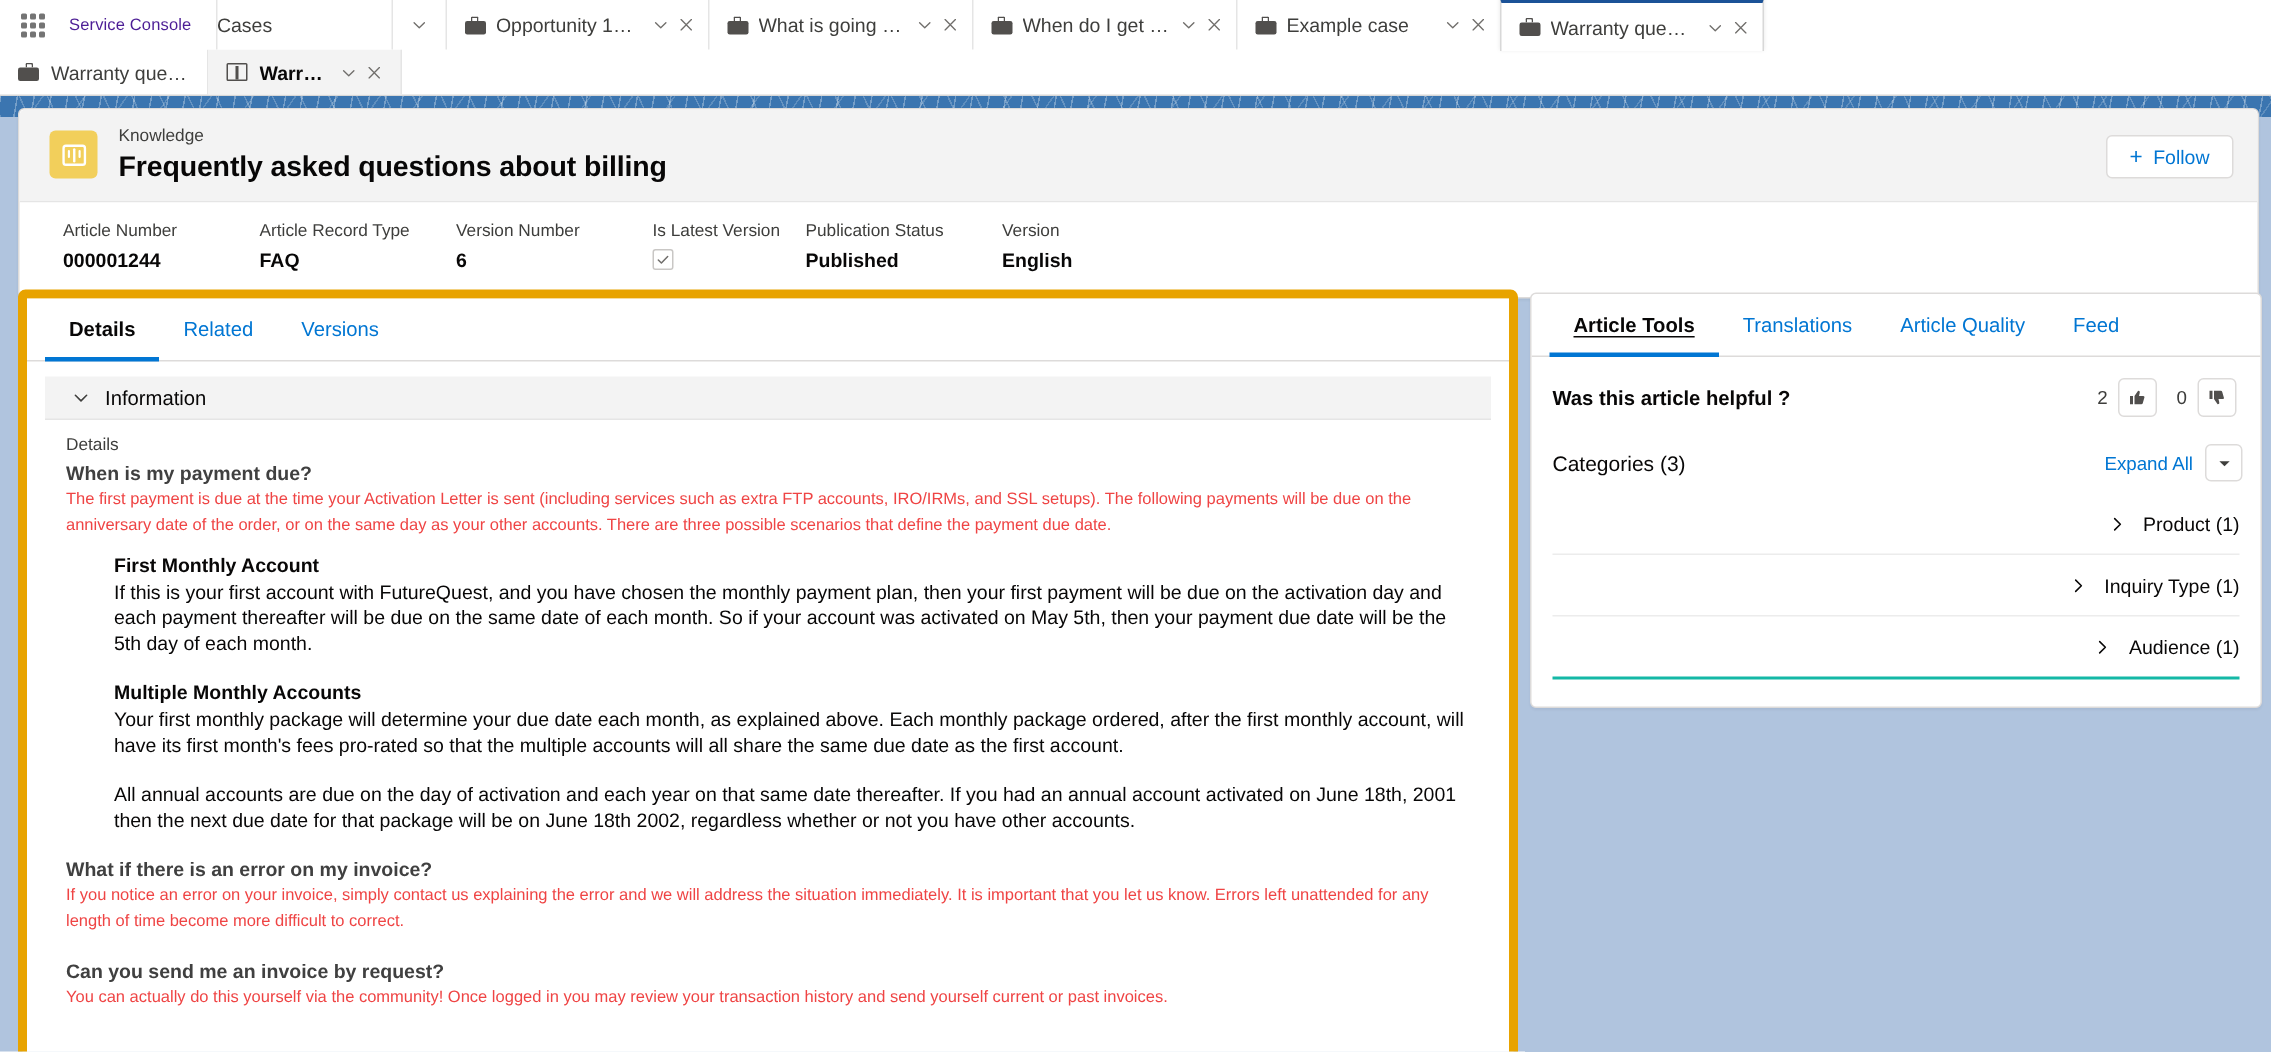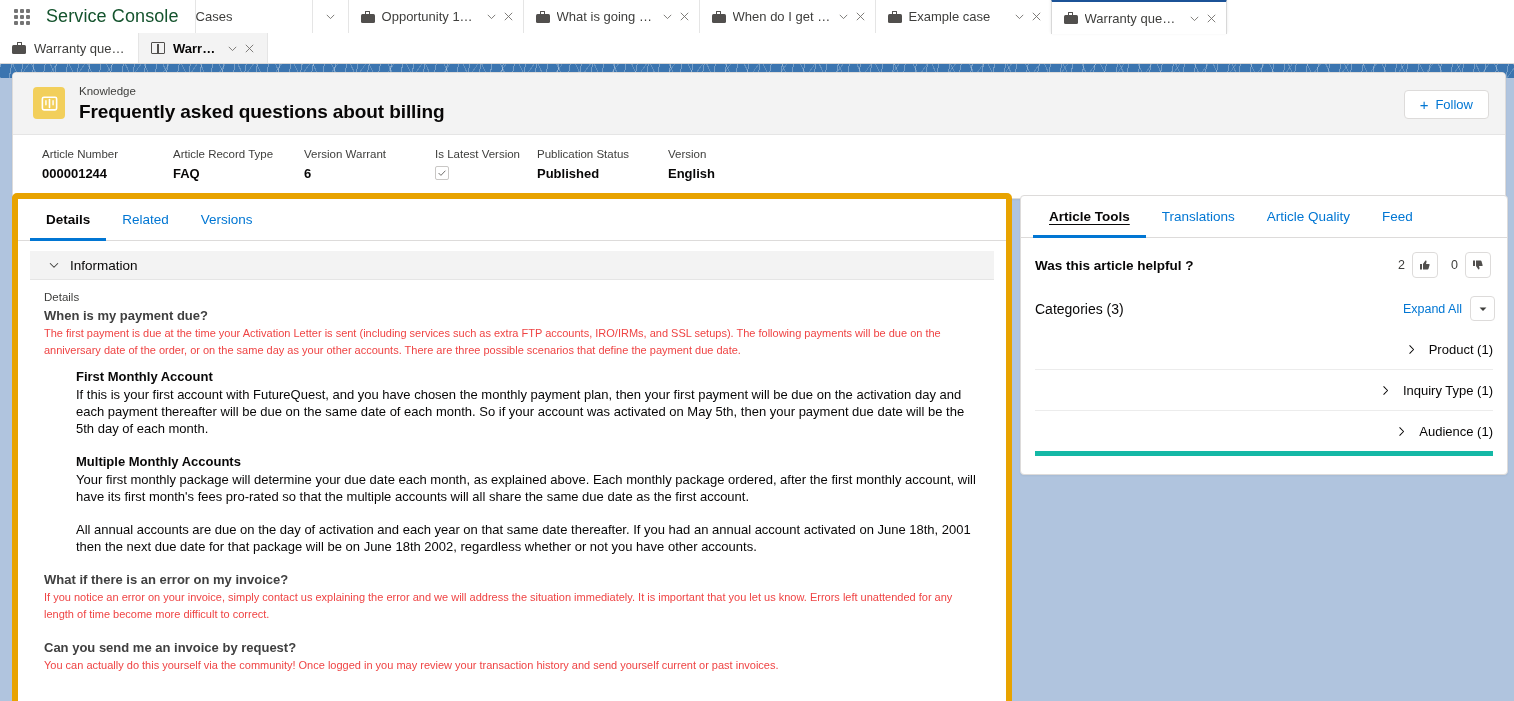--- a/index.html
+++ b/index.html
@@ -26,22 +26,22 @@
   }
   .waffle-grid {
     display: grid;
     grid-template-columns: repeat(3, 4px);
     grid-template-rows: repeat(3, 4px);
     gap: 2px;
   }
   .waffle-grid i { width: 4px; height: 4px; background: #747474; border-radius: 1px; display: block; }
   .app-name {
     display: flex; align-items: center;
-    font-size: 18px;
-    color: #14532d;
+    font-size: 11px;
+    color: #4c1d95;
     padding: 0 16px 0 2px;
     white-space: nowrap;
     letter-spacing: 0.1px;
   }
   .nav-item {
     display: flex; align-items: center;
     font-size: 13px;
     color: #3e3e3c;
     padding: 0 0;
     border-left: 1px solid #e5e5e5;
@@ -342,21 +342,21 @@
   .cat-row {
     display: flex; align-items: center; gap: 12px;
     margin: 0 14px;
     padding: 13px 0 12px 3px;
     border-bottom: 1px solid #ececec;
     font-size: 13px;
     color: #080707;
     cursor: pointer;
     justify-content: flex-end;
   }
-  .cat-row.last { border-bottom: 5px solid #14b8a6; }
+  .cat-row.last { border-bottom: 2px solid #14b8a6; }
   .spacer-b { height: 18px; }
 </style>
 </head>
 <body>
 
 <div class="global-header">
   <div class="waffle">
     <div class="waffle-grid">
       <i></i>
         <i></i>
@@ -507,21 +507,21 @@
     <div class="record-fields">
       <div class="rfield">
         <div class="rfield-label">Article Number</div>
         <div class="rfield-value">000001244</div>
       </div>
       <div class="rfield">
         <div class="rfield-label">Article Record Type</div>
         <div class="rfield-value">FAQ</div>
       </div>
       <div class="rfield">
-        <div class="rfield-label">Version Warrant</div>
+        <div class="rfield-label">Version Number</div>
         <div class="rfield-value">6</div>
       </div>
       <div class="rfield w-lat">
         <div class="rfield-label">Is Latest Version</div>
         <div class="checkbox-ro">
           <svg width="10" height="10" viewBox="0 0 16 16" aria-hidden="true">
               <path d="M3 8.5l3.3 3.3L13 4.8" fill="none" stroke="#706e6b" stroke-width="1.6" stroke-linecap="round" stroke-linejoin="round"></path>
             </svg>
         </div>
       </div>

